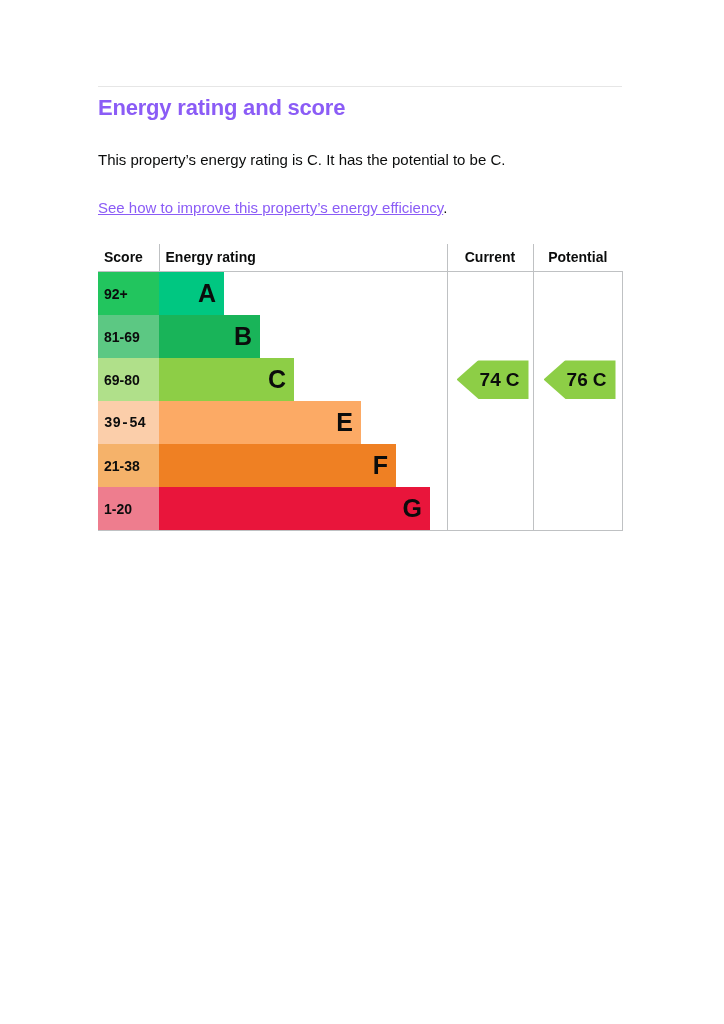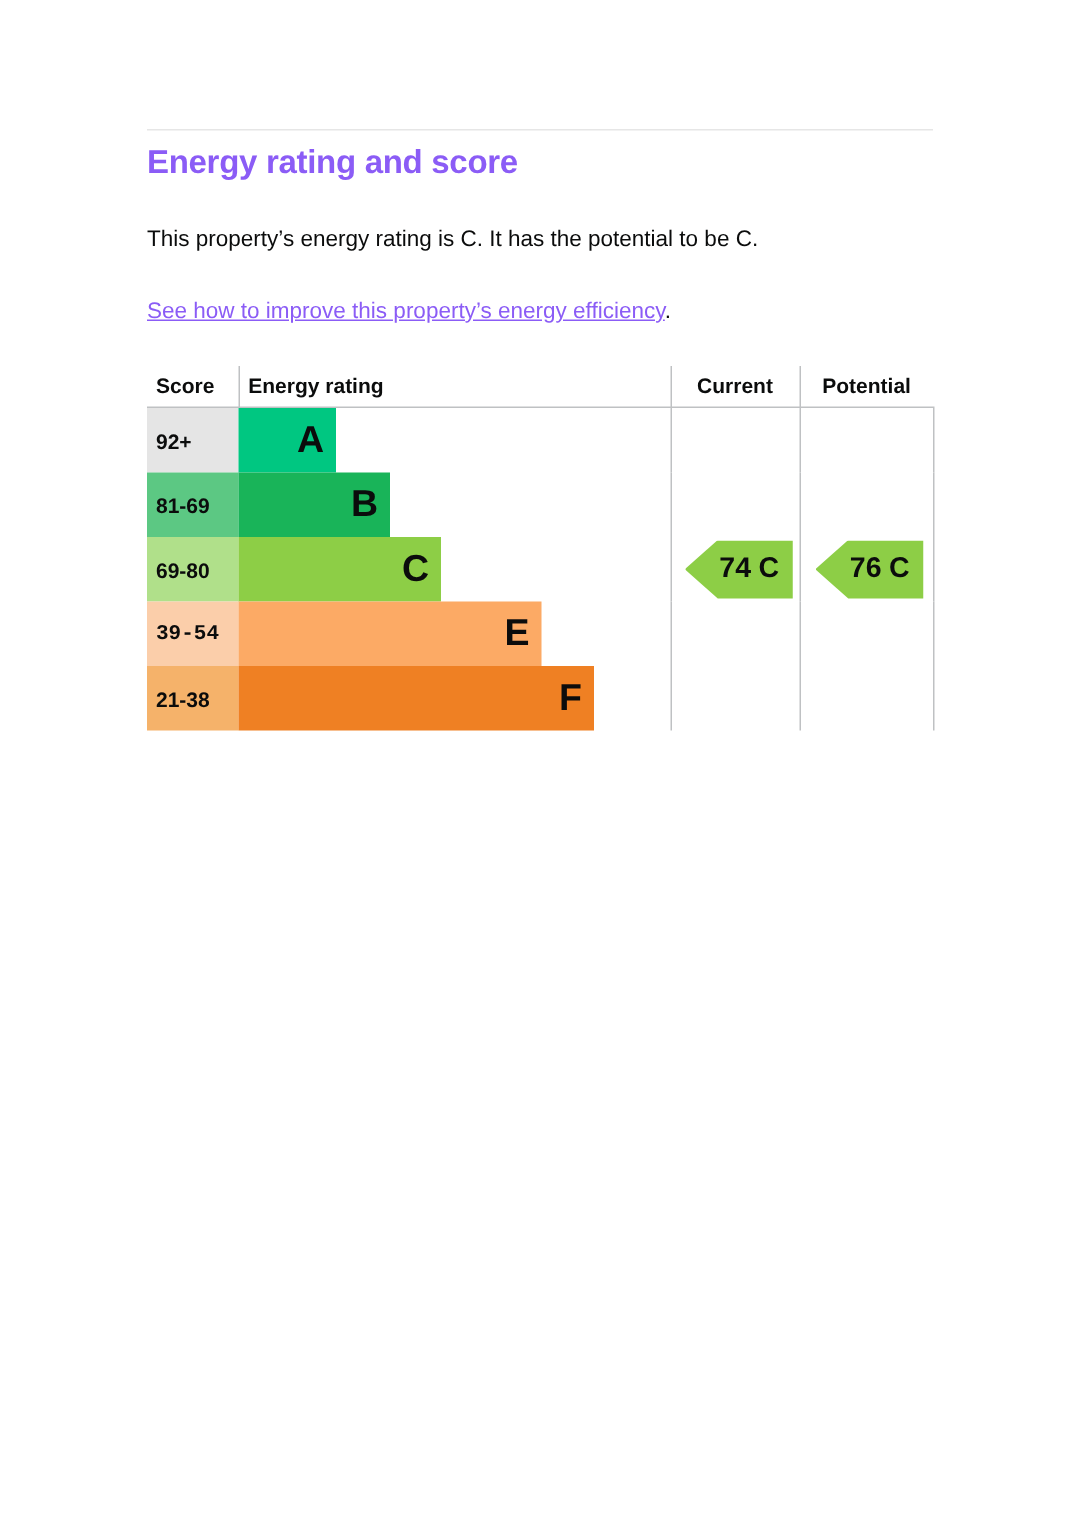--- a/index.html
+++ b/index.html
@@ -173,21 +173,21 @@
     <thead>
       <tr>
         <th class="th-score">Score</th>
         <th class="th-rating">Energy rating</th>
         <th class="th-cur">Current</th>
         <th class="th-pot">Potential</th>
       </tr>
     </thead>
     <tbody>
         <tr>
-          <td class="score-cell" style="background: #e5e5e5;">92+</td>
+          <td class="score-cell" style="background: #22c55e;">92+</td>
           <td class="bar-cell">
             <div class="bar" style="background: rgb(0, 199, 129); width: 65px;">A</div>
           </td>
           <td class="cur-cell"></td>
           <td class="pot-cell"></td>
         </tr>
         <tr>
           <td class="score-cell" style="background: rgb(92, 200, 131);">81-69</td>
           <td class="bar-cell">
             <div class="bar" style="background: rgb(25, 180, 89); width: 101px;">B</div>
@@ -222,16 +222,24 @@
           <td class="pot-cell"></td>
         </tr>
         <tr>
           <td class="score-cell" style="background: rgb(245, 178, 106);">21-38</td>
           <td class="bar-cell">
             <div class="bar" style="background: rgb(239, 128, 35); width: 237px;">F</div>
           </td>
           <td class="cur-cell"></td>
           <td class="pot-cell"></td>
         </tr>
+        <tr class="last-row">
+          <td class="score-cell" style="background: rgb(238, 125, 142);">1-20</td>
+          <td class="bar-cell">
+            <div class="bar" style="background: rgb(233, 21, 59); width: 271px;">G</div>
+          </td>
+          <td class="cur-cell"></td>
+          <td class="pot-cell"></td>
+        </tr>
       </tbody>
   </table>
 
 </div>
 
 </body></html>

